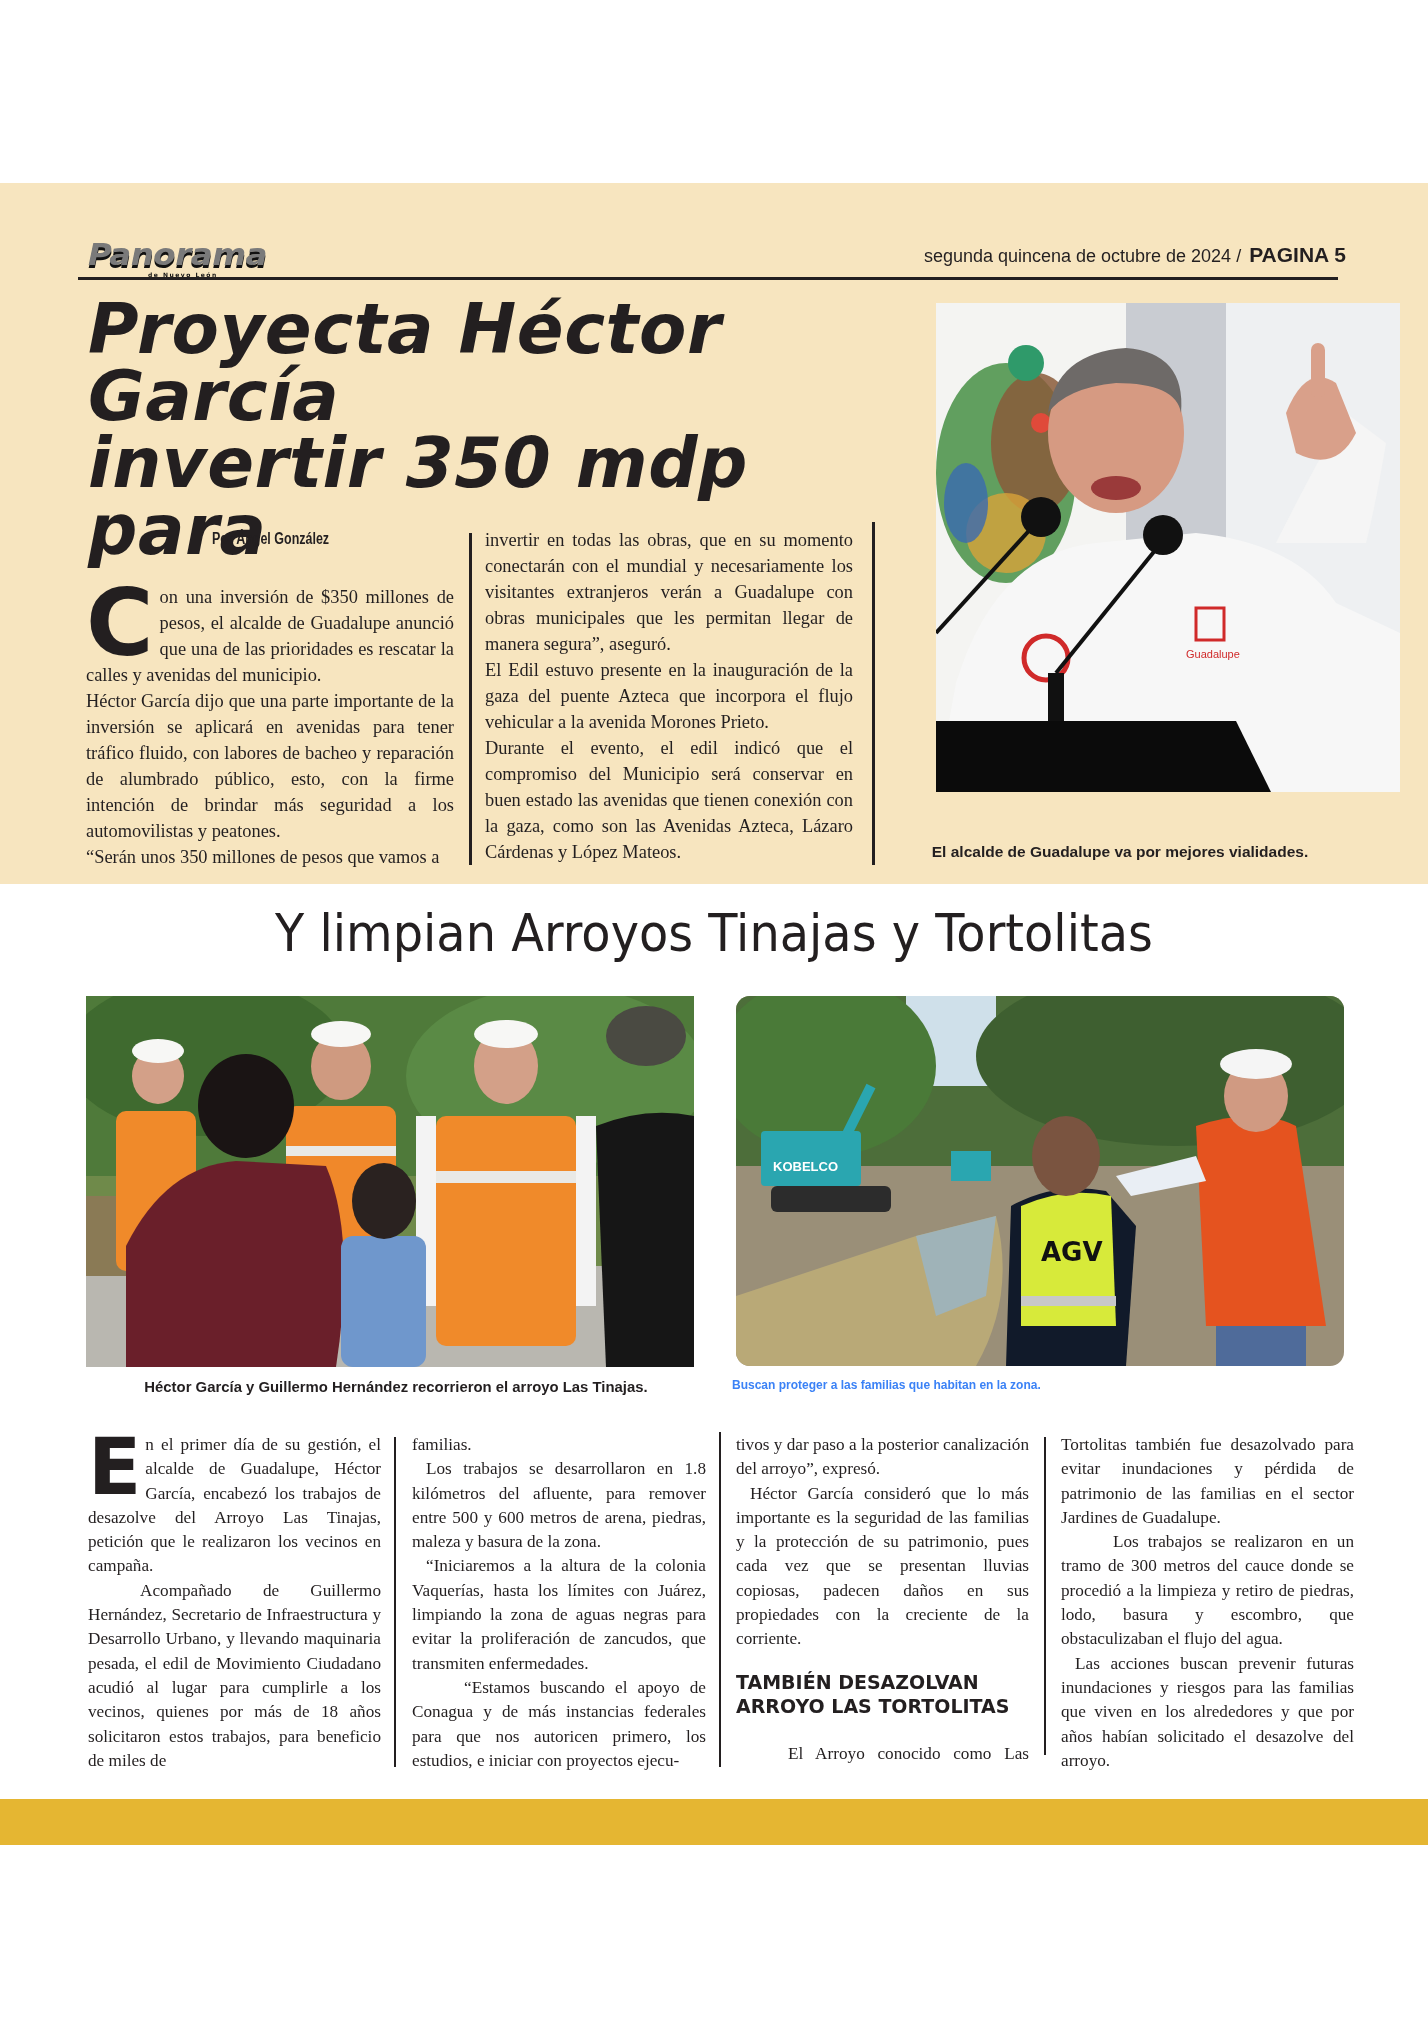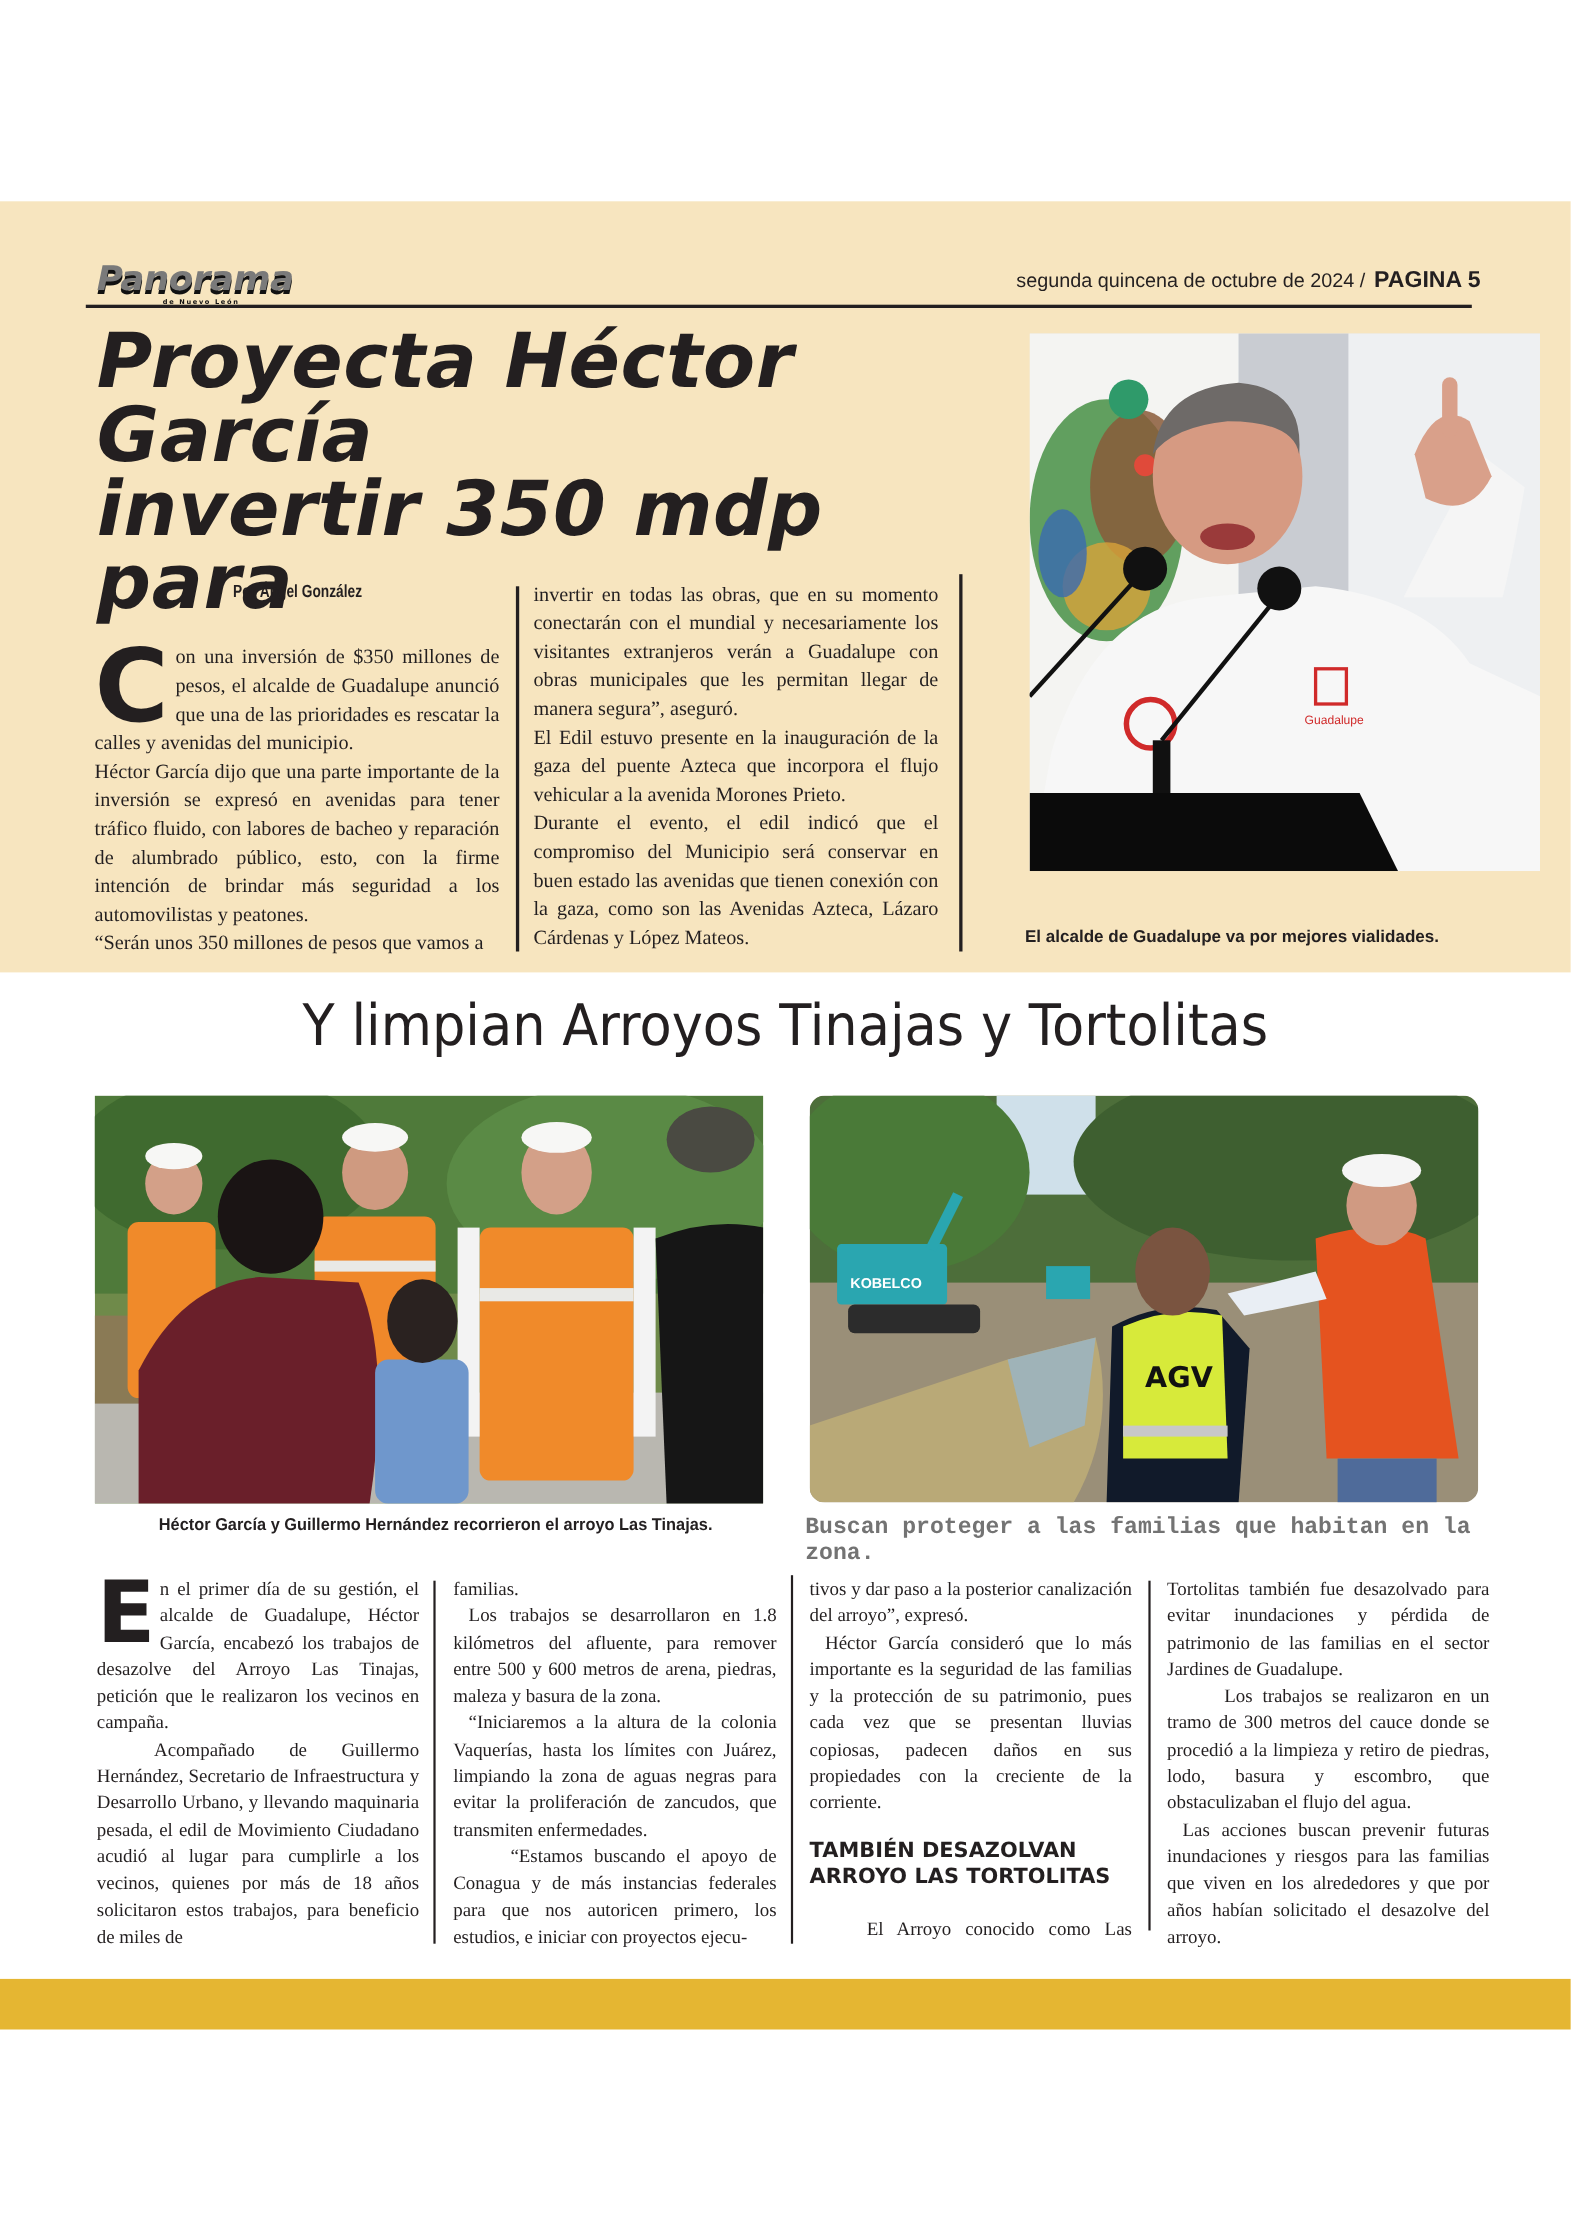--- a/index.html
+++ b/index.html
@@ -19,21 +19,21 @@
   .col1 { left:86px; top:584px; width:368px; }
   .col2 { left:485px; top:527px; width:368px; }
   .dropcap { float:left; font-family:"DejaVu Sans", sans-serif; font-weight:bold; font-size:92px; line-height:72px; margin:4px 6px 0 0; color:#231f20; }
   .vdiv { width:3px; background:#231f20; }
   .photo1 { left:888px; top:303px; width:500px; height:489px; overflow:hidden;padding-left:48px; }
   .caption1 { left:880px; top:843px; width:480px; text-align:center; font-family:"Liberation Sans", sans-serif; font-weight:bold; font-size:15.5px; color:#231f20; }
   .headline2 { left:0; top:898px; width:1428px; text-align:center; font-family:"DejaVu Sans", sans-serif; font-size:52px; line-height:70px; color:#231f20; letter-spacing:0px; transform:scaleX(0.92); }
   .photo2 { left:86px; top:996px; width:608px; height:371px; overflow:hidden; }
   .photo3 { left:736px; top:996px; width:608px; height:370px; overflow:hidden;border-radius:14px; }
   .caption2 { left:86px; top:1378px; width:620px; text-align:center; font-family:"Liberation Sans", sans-serif; font-weight:bold; font-size:15.5px; transform:scaleX(0.96); color:#231f20; }
-  .caption3 { left:732px; top:1378px; width:620px; font-family:Liberation Mono, monospace; font-weight:bold; font-size:21px; color:#737373; }
+  .caption3 { left:732px; top:1378px; width:620px; font-family:Liberation Sans, sans-serif; font-weight:bold; font-size:12px; color:#3b82f6; }
   .bcol { font-family:"Liberation Serif", serif; font-size:17.2px; line-height:24.3px; text-align:justify; color:#231f20; }
   .bcol p { margin:0; }
   .bcol .ind { text-indent:14px; }
   .bcol .ind2 { text-indent:52px; }
   .bc1 { left:88px; top:1433px; width:293px; }
   .bc2 { left:412px; top:1433px; width:294px; }
   .bc3 { left:736px; top:1433px; width:293px; }
   .bc4 { left:1061px; top:1433px; width:293px; }
   .dropcap2 { float:left; font-family:"DejaVu Sans", sans-serif; font-weight:bold; font-size:78px; line-height:62px; margin:3px 4px 0 0; color:#231f20; }
   .subhead { font-family:"DejaVu Sans", sans-serif; font-weight:bold; font-size:19px; line-height:24px; margin:18px 0 24px 0 !important; text-align:left; color:#231f20; }
@@ -57,21 +57,21 @@
 <div class="abs headline1">
   <div>Proyecta Héctor García</div>
   <div>invertir 350 mdp para</div>
 </div>
 
 <div class="abs byline">Por Ángel González</div>
 
 <div class="abs col col1">
   <span class="dropcap">C</span>
   <p>on una inversión de $350 millones de pesos, el alcalde de Guadalupe anunció que una de las prioridades es rescatar la calles y avenidas del municipio.</p>
-  <p>Héctor García dijo que una parte importante de la inversión se expresó en avenidas para tener tráfico fluido, con labores de bacheo y reparación de alumbrado público, esto, con la firme intención de brindar más seguridad a los automovilistas y peatones.</p>
+  <p>Héctor García dijo que una parte importante de la inversión se aplicará en avenidas para tener tráfico fluido, con labores de bacheo y reparación de alumbrado público, esto, con la firme intención de brindar más seguridad a los automovilistas y peatones.</p>
   <p>“Serán unos 350 millones de pesos que vamos a</p>
 </div>
 
 <div class="abs vdiv" style="left:469px; top:533px; height:332px;"></div>
 
 <div class="abs col col2">
   <p>invertir en todas las obras, que en su momento conectarán con el mundial y necesariamente los visitantes extranjeros verán a Guadalupe con obras municipales que les permitan llegar de manera segura”, aseguró.</p>
   <p>El Edil estuvo presente en la inauguración de la gaza del puente Azteca que incorpora el flujo vehicular a la avenida Morones Prieto.</p>
   <p>Durante el evento, el edil indicó que el compromiso del Municipio será conservar en buen estado las avenidas que tienen conexión con la gaza, como son las Avenidas Azteca, Lázaro Cárdenas y López Mateos.</p>
 </div>

